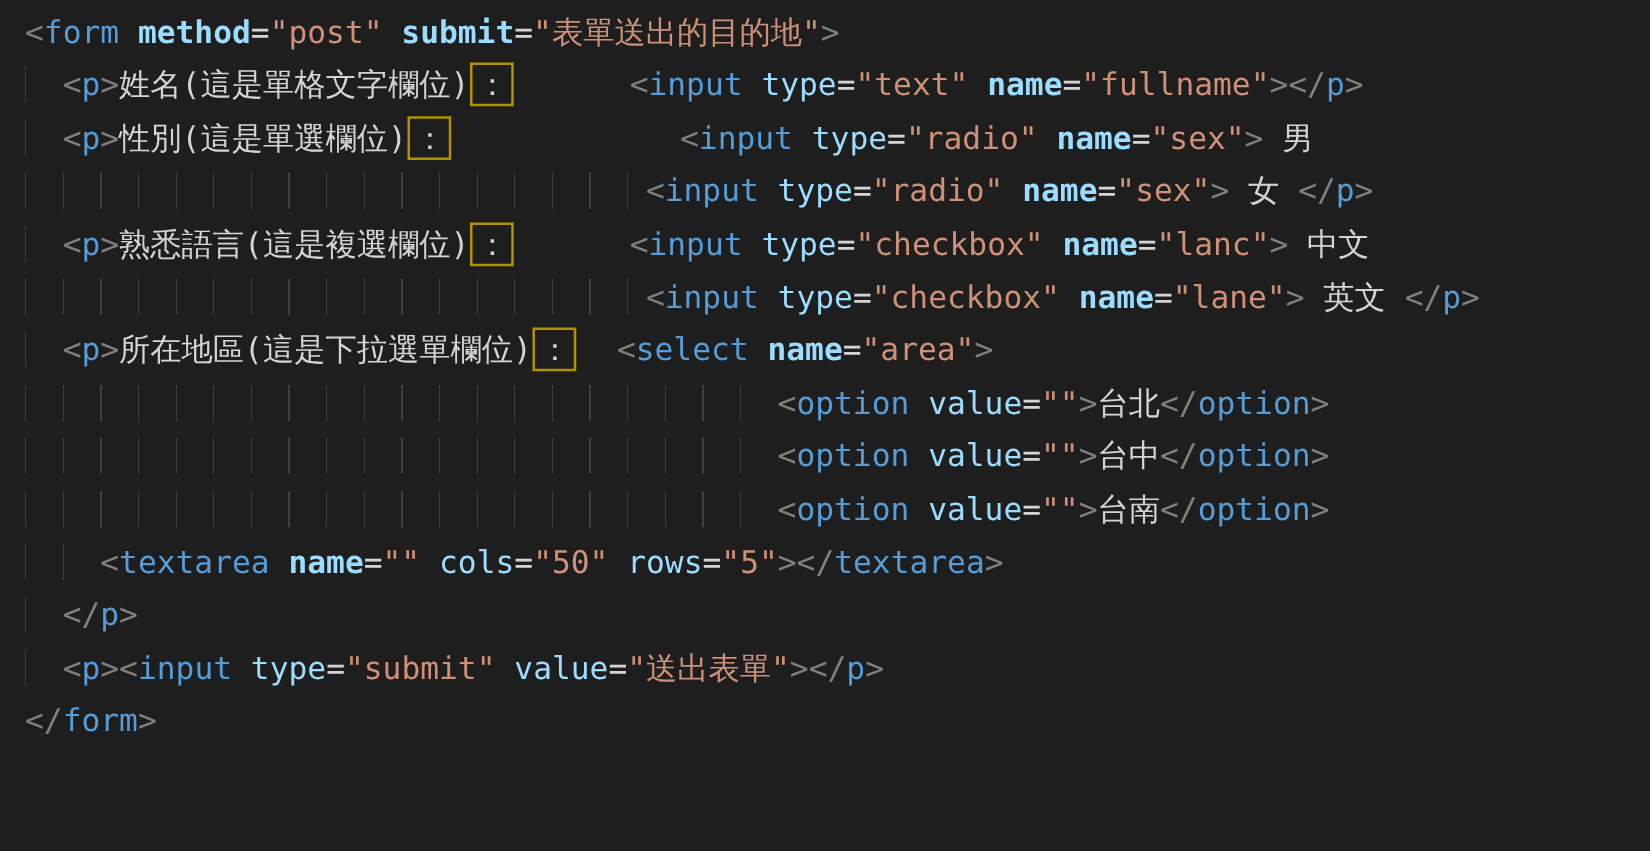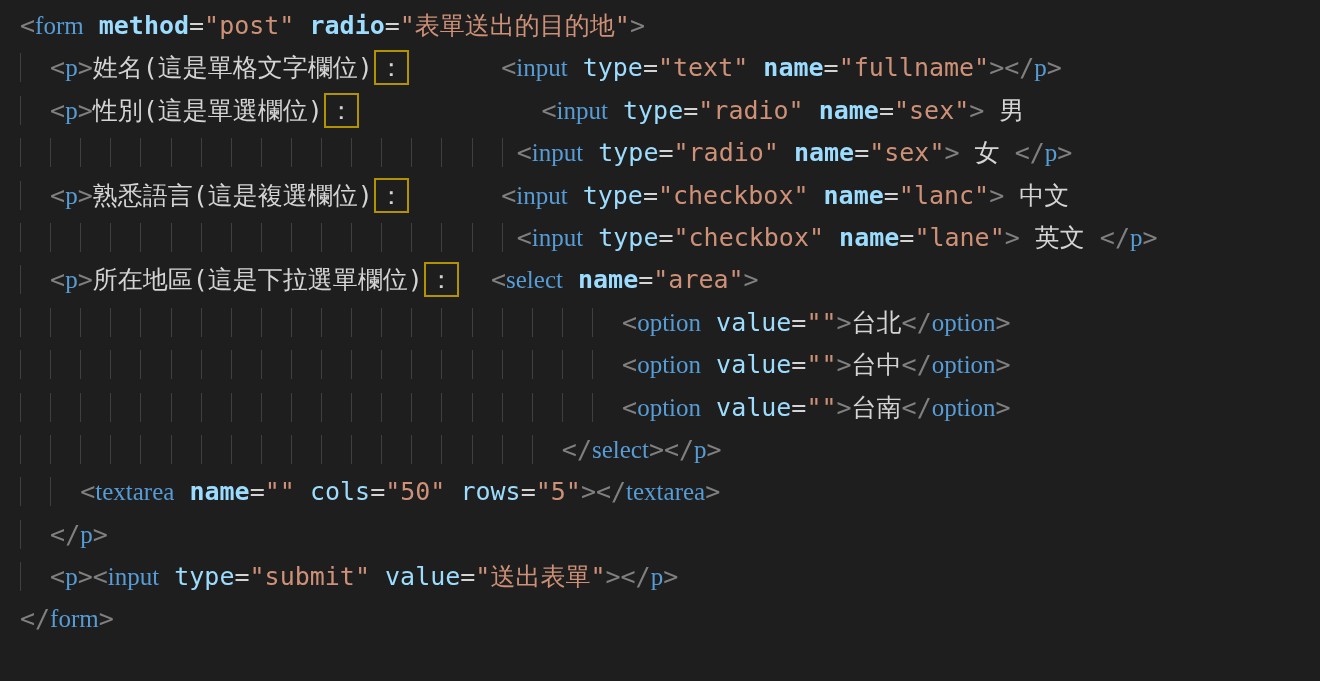--- a/index.html
+++ b/index.html
@@ -12,47 +12,46 @@
     font-size:25px;
     line-height:42.4px;
     cursor:text;
   }
   .line{white-space:pre;height:42.4px;}
   .ws{
     background:repeating-linear-gradient(to right,
       var(--guide,#3f3f3f) 0, var(--guide,#3f3f3f) 1px,
       transparent 1px, transparent 2ch);
   }
-  .tg{color:var(--tag,#569cd6);font-family:Liberation Serif, serif;}
+  .tg{color:var(--tag,#569cd6);}
   .pu{color:var(--punct,#808080);}
   .at{color:var(--attr,#9cdcfe);font-weight:bold;}
   .ab{color:var(--attr,#9cdcfe);font-weight:normal;}
   .eq{color:var(--fg,#d4d4d4);}
   .st{color:var(--string,#ce9178);}
   .tx{color:var(--fg,#d4d4d4);}
   .sp{color:var(--fg,#d4d4d4);}
   .bx{
     color:var(--fg,#d4d4d4);
     border:2px solid var(--unicodeBox,#b39200);
     padding:1px 3px;
     margin:0 2px 0 1px;
   }
 </style>
 </head>
 <body>
 
 <div class="editor">
-    <div class="line"><span class="pu">&lt;</span><span class="tg">form</span><span class="sp"> </span><span class="at">method</span><span class="eq">=</span><span class="st">"post"</span><span class="sp"> </span><span class="at">radio</span><span class="eq">=</span><span class="st">"表單送出的目的地"</span><span class="pu">&gt;</span></div>
+    <div class="line"><span class="pu">&lt;</span><span class="tg">form</span><span class="sp"> </span><span class="at">method</span><span class="eq">=</span><span class="st">"post"</span><span class="sp"> </span><span class="at">submit</span><span class="eq">=</span><span class="st">"表單送出的目的地"</span><span class="pu">&gt;</span></div>
     <div class="line"><span class="ws">  </span><span class="pu">&lt;</span><span class="tg">p</span><span class="pu">&gt;</span><span class="tx">姓名(這是單格文字欄位)</span><span class="bx">：</span><span class="sp">      </span><span class="pu">&lt;</span><span class="tg">input</span><span class="sp"> </span><span class="ab">type</span><span class="eq">=</span><span class="st">"text"</span><span class="sp"> </span><span class="at">name</span><span class="eq">=</span><span class="st">"fullname"</span><span class="pu">&gt;</span><span class="pu">&lt;/</span><span class="tg">p</span><span class="pu">&gt;</span></div>
     <div class="line"><span class="ws">  </span><span class="pu">&lt;</span><span class="tg">p</span><span class="pu">&gt;</span><span class="tx">性別(這是單選欄位)</span><span class="bx">：</span><span class="sp">            </span><span class="pu">&lt;</span><span class="tg">input</span><span class="sp"> </span><span class="ab">type</span><span class="eq">=</span><span class="st">"radio"</span><span class="sp"> </span><span class="at">name</span><span class="eq">=</span><span class="st">"sex"</span><span class="pu">&gt;</span><span class="tx"> 男</span></div>
     <div class="line"><span class="ws">                                 </span><span class="pu">&lt;</span><span class="tg">input</span><span class="sp"> </span><span class="ab">type</span><span class="eq">=</span><span class="st">"radio"</span><span class="sp"> </span><span class="at">name</span><span class="eq">=</span><span class="st">"sex"</span><span class="pu">&gt;</span><span class="tx"> 女 </span><span class="pu">&lt;/</span><span class="tg">p</span><span class="pu">&gt;</span></div>
     <div class="line"><span class="ws">  </span><span class="pu">&lt;</span><span class="tg">p</span><span class="pu">&gt;</span><span class="tx">熟悉語言(這是複選欄位)</span><span class="bx">：</span><span class="sp">      </span><span class="pu">&lt;</span><span class="tg">input</span><span class="sp"> </span><span class="ab">type</span><span class="eq">=</span><span class="st">"checkbox"</span><span class="sp"> </span><span class="at">name</span><span class="eq">=</span><span class="st">"lanc"</span><span class="pu">&gt;</span><span class="tx"> 中文</span></div>
     <div class="line"><span class="ws">                                 </span><span class="pu">&lt;</span><span class="tg">input</span><span class="sp"> </span><span class="ab">type</span><span class="eq">=</span><span class="st">"checkbox"</span><span class="sp"> </span><span class="at">name</span><span class="eq">=</span><span class="st">"lane"</span><span class="pu">&gt;</span><span class="tx"> 英文 </span><span class="pu">&lt;/</span><span class="tg">p</span><span class="pu">&gt;</span></div>
     <div class="line"><span class="ws">  </span><span class="pu">&lt;</span><span class="tg">p</span><span class="pu">&gt;</span><span class="tx">所在地區(這是下拉選單欄位)</span><span class="bx">：</span><span class="sp">  </span><span class="pu">&lt;</span><span class="tg">select</span><span class="sp"> </span><span class="at">name</span><span class="eq">=</span><span class="st">"area"</span><span class="pu">&gt;</span></div>
     <div class="line"><span class="ws">                                        </span><span class="pu">&lt;</span><span class="tg">option</span><span class="sp"> </span><span class="ab">value</span><span class="eq">=</span><span class="st">""</span><span class="pu">&gt;</span><span class="tx">台北</span><span class="pu">&lt;/</span><span class="tg">option</span><span class="pu">&gt;</span></div>
     <div class="line"><span class="ws">                                        </span><span class="pu">&lt;</span><span class="tg">option</span><span class="sp"> </span><span class="ab">value</span><span class="eq">=</span><span class="st">""</span><span class="pu">&gt;</span><span class="tx">台中</span><span class="pu">&lt;/</span><span class="tg">option</span><span class="pu">&gt;</span></div>
     <div class="line"><span class="ws">                                        </span><span class="pu">&lt;</span><span class="tg">option</span><span class="sp"> </span><span class="ab">value</span><span class="eq">=</span><span class="st">""</span><span class="pu">&gt;</span><span class="tx">台南</span><span class="pu">&lt;/</span><span class="tg">option</span><span class="pu">&gt;</span></div>
-    <div class="line"><span class="ws">                                    </span><span class="pu">&lt;/</span><span class="tg">select</span><span class="pu">&gt;</span><span class="pu">&lt;/</span><span class="tg">p</span><span class="pu">&gt;</span></div>
     <div class="line"><span class="ws">    </span><span class="pu">&lt;</span><span class="tg">textarea</span><span class="sp"> </span><span class="at">name</span><span class="eq">=</span><span class="st">""</span><span class="sp"> </span><span class="ab">cols</span><span class="eq">=</span><span class="st">"50"</span><span class="sp"> </span><span class="ab">rows</span><span class="eq">=</span><span class="st">"5"</span><span class="pu">&gt;</span><span class="pu">&lt;/</span><span class="tg">textarea</span><span class="pu">&gt;</span></div>
     <div class="line"><span class="ws">  </span><span class="pu">&lt;/</span><span class="tg">p</span><span class="pu">&gt;</span></div>
     <div class="line"><span class="ws">  </span><span class="pu">&lt;</span><span class="tg">p</span><span class="pu">&gt;</span><span class="pu">&lt;</span><span class="tg">input</span><span class="sp"> </span><span class="ab">type</span><span class="eq">=</span><span class="st">"submit"</span><span class="sp"> </span><span class="ab">value</span><span class="eq">=</span><span class="st">"送出表單"</span><span class="pu">&gt;</span><span class="pu">&lt;/</span><span class="tg">p</span><span class="pu">&gt;</span></div>
     <div class="line"><span class="pu">&lt;/</span><span class="tg">form</span><span class="pu">&gt;</span></div>
   </div>
 
 </body></html>

